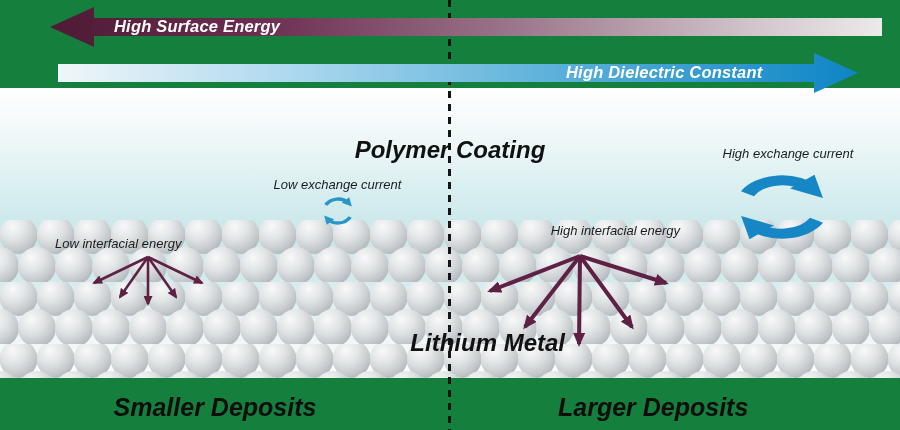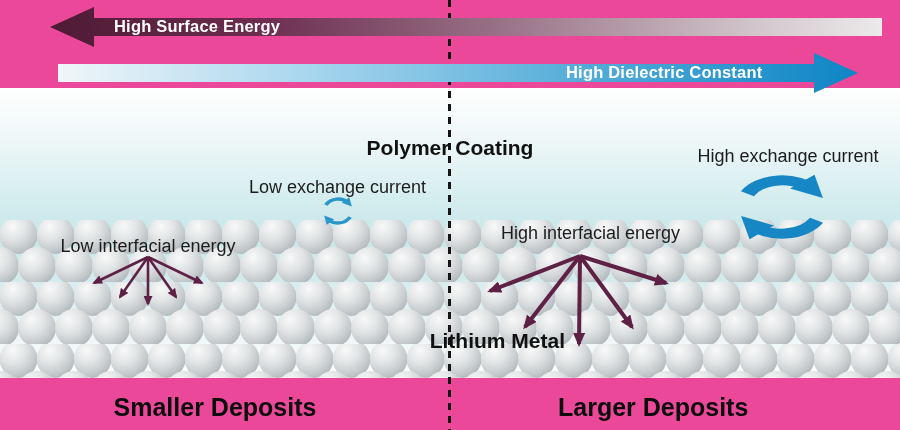--- a/index.html
+++ b/index.html
@@ -1,18 +1,18 @@
 <!DOCTYPE html>
 <html><head>
 <meta charset="utf-8">
 <style>
   html,body{margin:0;padding:0;background:#fff;}
   #canvas{
-    position:relative;width:900px;height:430px;overflow:hidden;background:#ec4899;
-    font-family:"Liberation Sans", sans-serif;color:#1a1a1a;
+    position:relative;width:900px;height:430px;overflow:hidden;background:#15803d;
+    font-family:"Liberation Sans", sans-serif;color:#1a1a1a;font-style:italic;
   }
   .abs{position:absolute;}
   
   #bg{
     left:0;top:88px;width:900px;height:290px;z-index:1;
     background:linear-gradient(to bottom,
       #ffffff 0%, #eef7f8 18%, #d5edef 38%, #c8e7ea 50%,
       #d4ebee 66%, #e9f4f5 82%, #ffffff 100%);
   }
   #spheres{left:0;top:220px;z-index:2;}
@@ -21,27 +21,27 @@
     background:repeating-linear-gradient(to bottom,#141414 0px,#141414 7px,transparent 7px,transparent 13px);
   }
   .icon-layer{z-index:4;}
   .arrow-layer{z-index:5;}
   .lbl{z-index:6;position:absolute;white-space:nowrap;}
   .arrow-text{
     color:#ffffff;font-weight:bold;font-size:16.5px;letter-spacing:.2px;
   }
   #lbl-surface{left:114px;top:17px;}
   #lbl-dielectric{left:566px;top:63px;width:240px;text-align:left;}
-  .center-bold{font-weight:bold;font-size:21px;color:#111;}
+  .center-bold{font-weight:bold;font-size:24px;color:#111;}
   #lbl-polymer{left:330px;top:136px;width:240px;text-align:center;}
   #lbl-lithium{left:330px;top:329px;width:235px;text-align:right;}
-  .small-note{font-size:18px;color:#1c1c1c;}
+  .small-note{font-size:13px;color:#1c1c1c;}
   #lbl-lowex{left:240px;top:177px;width:195px;text-align:center;}
   #lbl-highex{left:690px;top:146px;width:196px;text-align:center;}
-  #lbl-lowint{left:55px;top:236px;width:186px;text-align:center;}
+  #lbl-lowint{left:55px;top:236px;width:186px;}
   #lbl-highint{left:486px;top:223px;width:194px;text-align:right;}
   .deposits{font-weight:bold;font-size:25px;color:#0d0d0d;}
   #lbl-smaller{left:105px;top:393px;width:220px;text-align:center;}
   #lbl-larger{left:558px;top:393px;width:220px;text-align:left;}
 </style>
 </head>
 <body>
 
 <div id="canvas">
 

